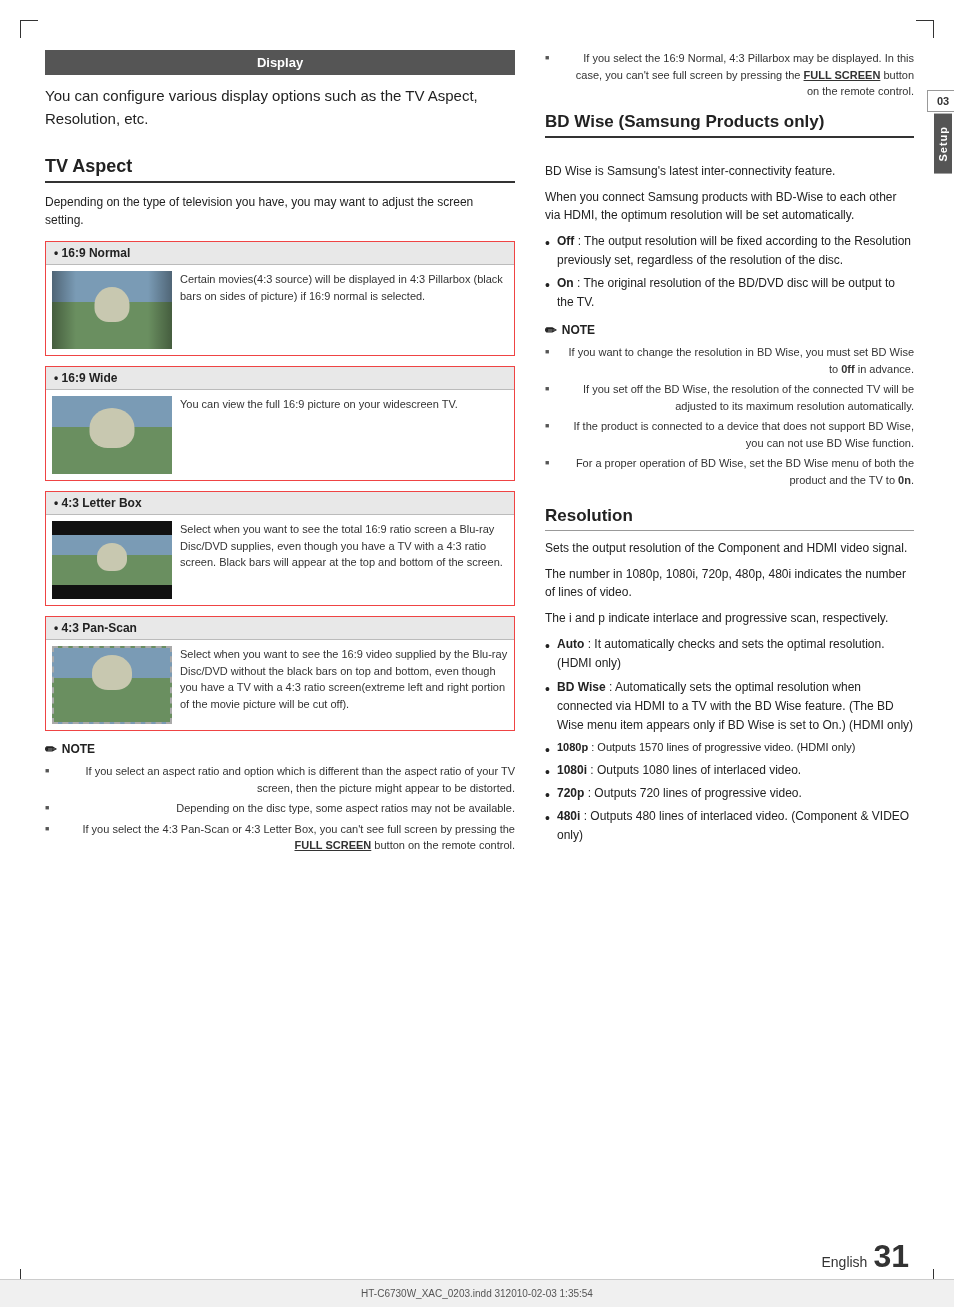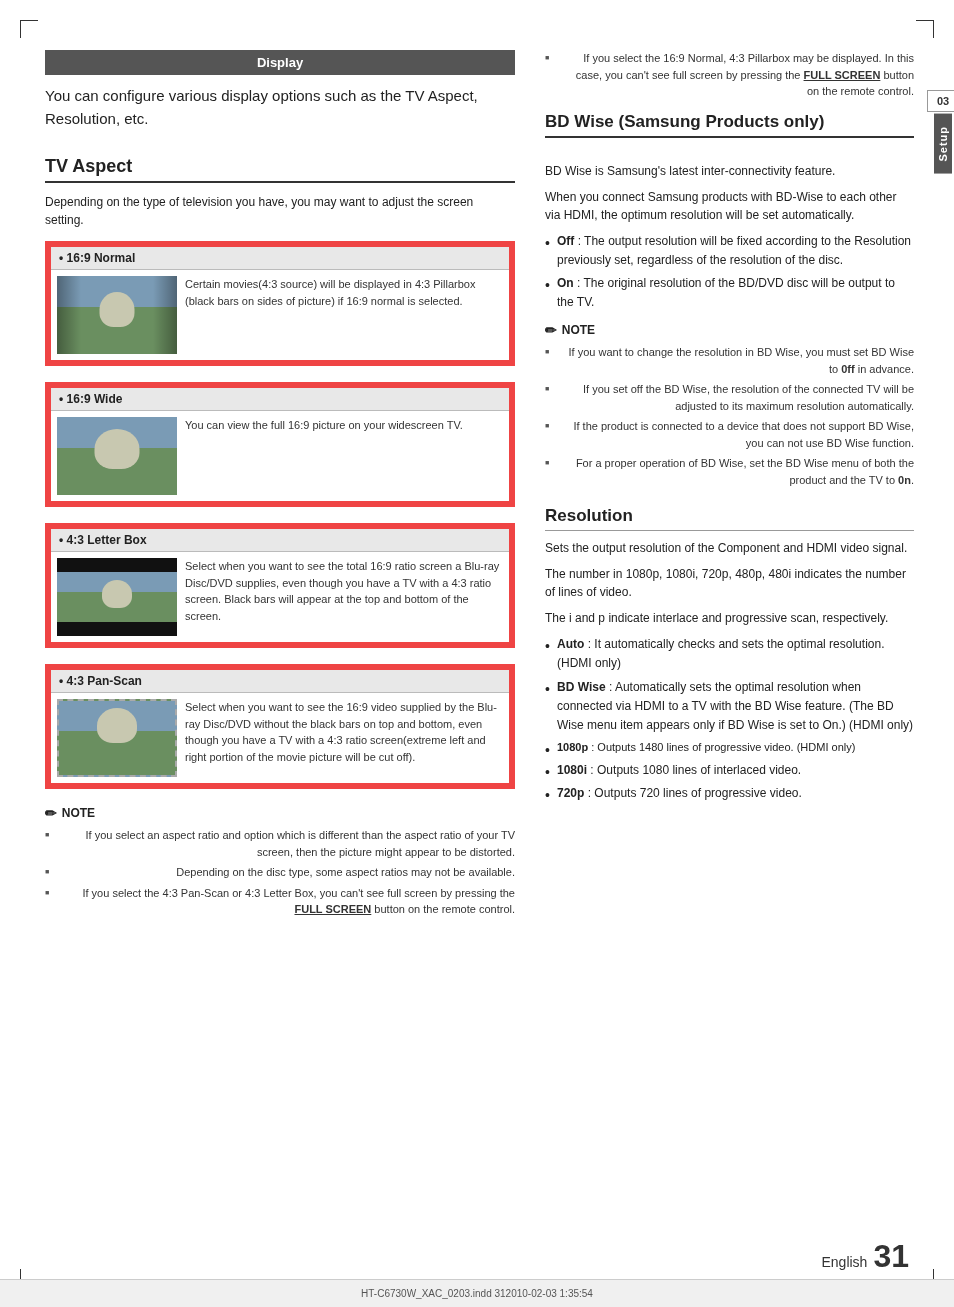--- a/index.html
+++ b/index.html
@@ -128,22 +128,22 @@
     }
 
     .tv-aspect-intro {
       font-size: 12px;
       line-height: 1.5;
       margin-bottom: 12px;
     }
 
     
     .aspect-item {
-      border: 6px solid #ef4444;
-      margin-bottom: 16px;
+      border: 1px solid #ef4444;
+      margin-bottom: 10px;
     }
 
     .aspect-item-header {
       background: #e8e8e8;
       padding: 4px 8px;
       font-size: 12px;
       font-weight: bold;
       border-bottom: 1px solid #bbb;
     }
 
@@ -496,27 +496,30 @@
       <p class="bd-wise-intro">The i and p indicate interlace and progressive scan, respectively.</p>
 
       <ul class="bullet-list">
         <li>
           <span class="bold-term">Auto</span><span> : It automatically checks and sets the optimal resolution. (HDMI only)</span>
         </li>
         <li>
           <span class="bold-term">BD Wise</span><span> : Automatically sets the optimal resolution when connected via HDMI to a TV with the BD Wise feature. (The BD Wise menu item appears only if BD Wise is set to On.) (HDMI only)</span>
         </li>
         <li style="font-size:11px;">
-          <span class="bold-term">1080p</span><span> : Outputs 1480 lines of progressive video. (HDMI only)</span>
+          <span class="bold-term">1080p</span><span> : Outputs 1570 lines of progressive video. (HDMI only)</span>
         </li>
         <li>
           <span class="bold-term">1080i</span><span> : Outputs 1080 lines of interlaced video.</span>
         </li>
         <li>
           <span class="bold-term">720p</span><span> : Outputs 720 lines of progressive video.</span>
+        </li>
+        <li>
+          <span class="bold-term">480i</span><span> : Outputs 480 lines of interlaced video. (Component &amp; VIDEO only)</span>
         </li>
       </ul>
 
     </div>
   </div>
 
   <div class="page-number-area">
     <span class="english-label">English</span>
     <span class="page-num">31</span>
   </div>

